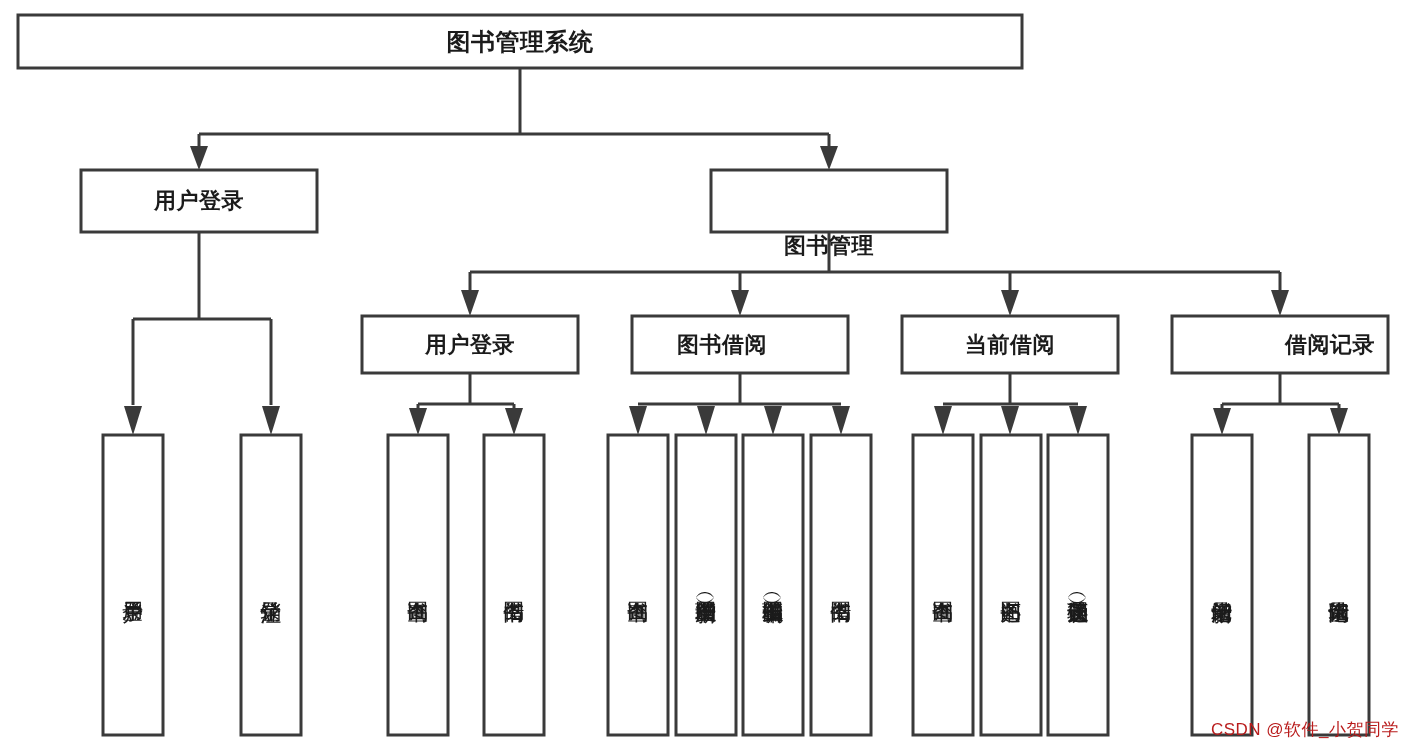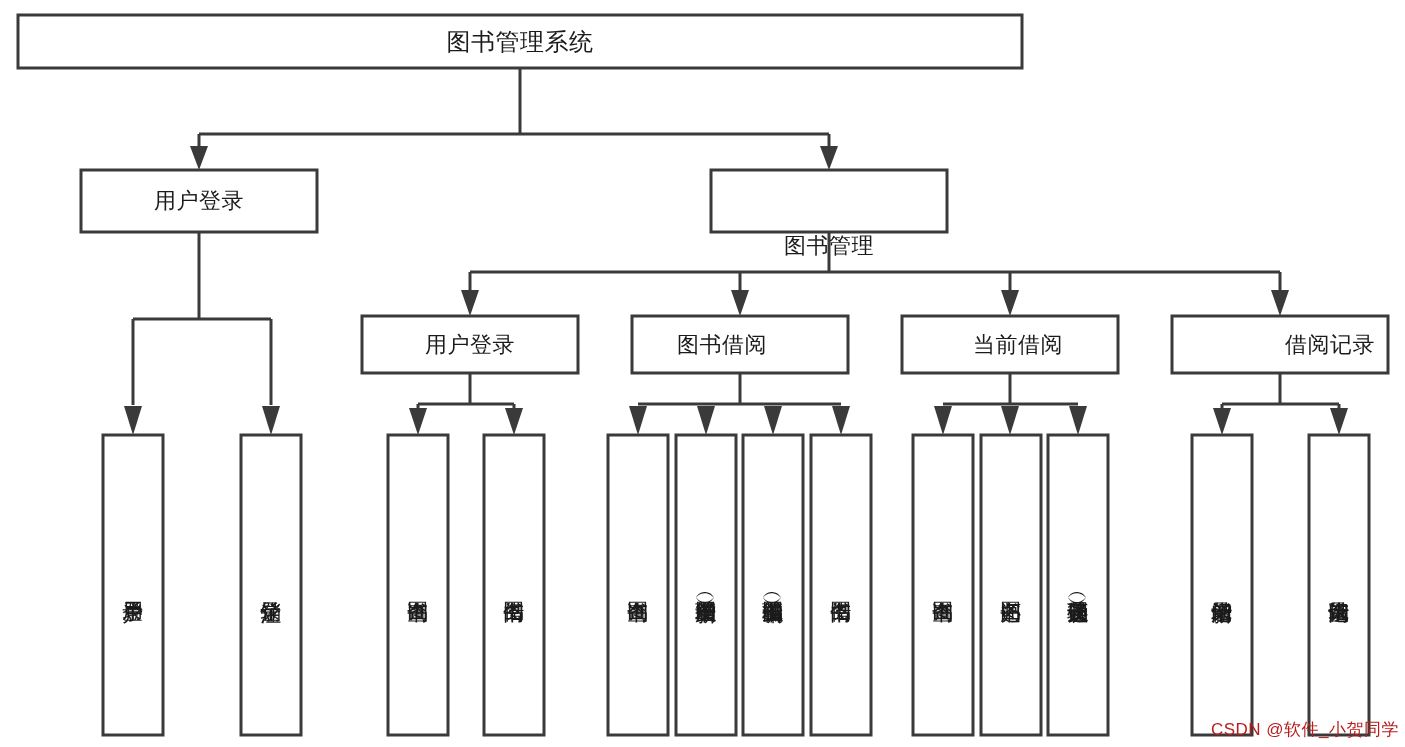--- a/index.html
+++ b/index.html
@@ -46,20 +46,21 @@
     display: flex;
     align-items: center;
     justify-content: center;
     color: #1b1b1b;
     font-family: "Liberation Sans", "DejaVu Sans", sans-serif;
     font-size: 22px;
     line-height: 1.15;
     letter-spacing: 0.5px;
     white-space: nowrap;
     pointer-events: none;
+    font-weight: bold;
   }
   .node-label-v {
     position: absolute;
     display: flex;
     align-items: center;
     justify-content: center;
     color: #1b1b1b;
     font-family: "Liberation Sans", "DejaVu Sans", sans-serif;
     font-size: 21px;
     line-height: 1.32;
@@ -181,21 +182,21 @@
     <rect class="node-box" x="1309" y="435" width="60" height="300"></rect>
   </svg>
 
   <div class="node-label-h" style="left:18px; top:15px; width:1004px; height:53px; font-size:24px;">图书管理系统</div>
 
   <div class="node-label-h" style="left:81px; top:170px; width:236px; height:62px;">用户登录</div>
   <div class="node-label-h" style="left:711px; top:170px; width:236px; height:62px;margin-top:45px;">图书管理</div>
 
   <div class="node-label-h" style="left:362px; top:316px; width:216px; height:57px;">用户登录</div>
   <div class="node-label-h" style="left:632px; top:316px; width:180px; height:57px;">图书借阅</div>
-  <div class="node-label-h" style="left:902px; top:316px; width:216px; height:57px;padding-left:8px;">当前借阅</div>
+  <div class="node-label-h" style="left:902px; top:316px; width:216px; height:57px;">当前借阅</div>
   <div class="node-label-h" style="left:1172px; top:316px; width:244px; height:57px;margin-left:36px;">借阅记录</div>
 
   <div class="node-label-v" style="left:103px; top:435px; width:60px; height:300px;">用户登录</div>
   <div class="node-label-v" style="left:241px; top:435px; width:60px; height:300px;">注销登录</div>
 
   <div class="node-label-v" style="left:388px; top:435px; width:60px; height:300px;">查询图书</div>
   <div class="node-label-v" style="left:484px; top:435px; width:60px; height:300px;">借阅图书</div>
 
   <div class="node-label-v" style="left:608px; top:435px; width:60px; height:300px;">查询图书</div>
   <div class="node-label-v" style="left:676px; top:435px; width:60px; height:300px;">新增图书（管理员）</div>

